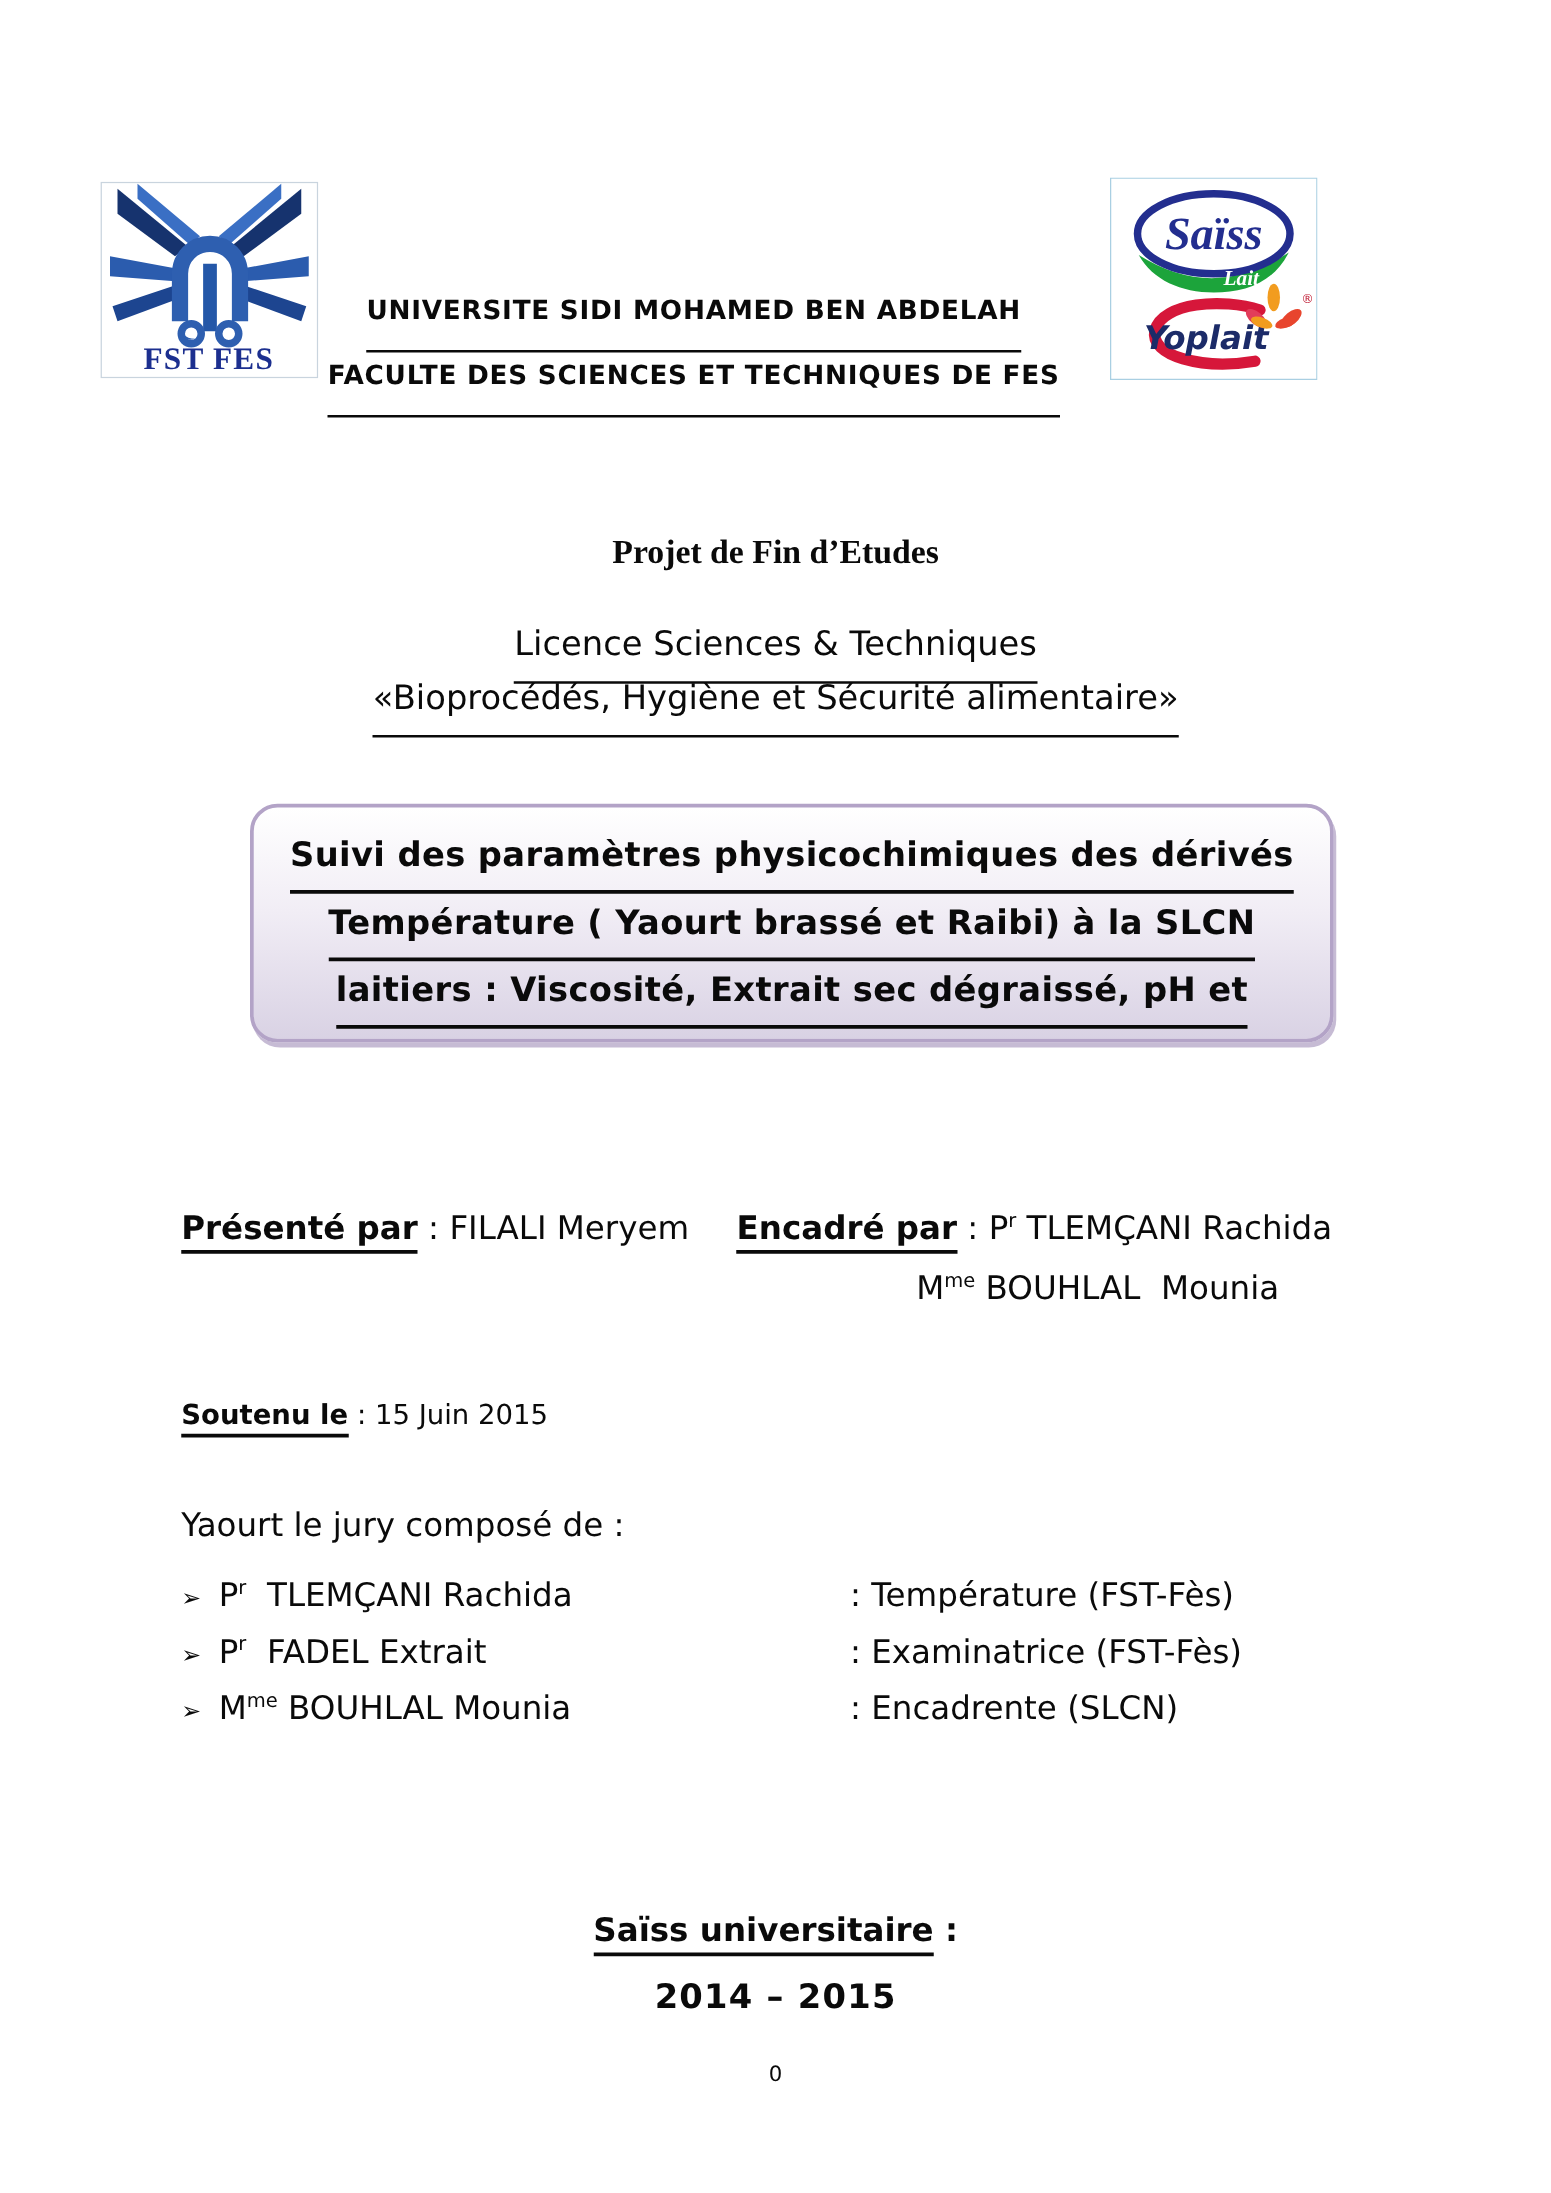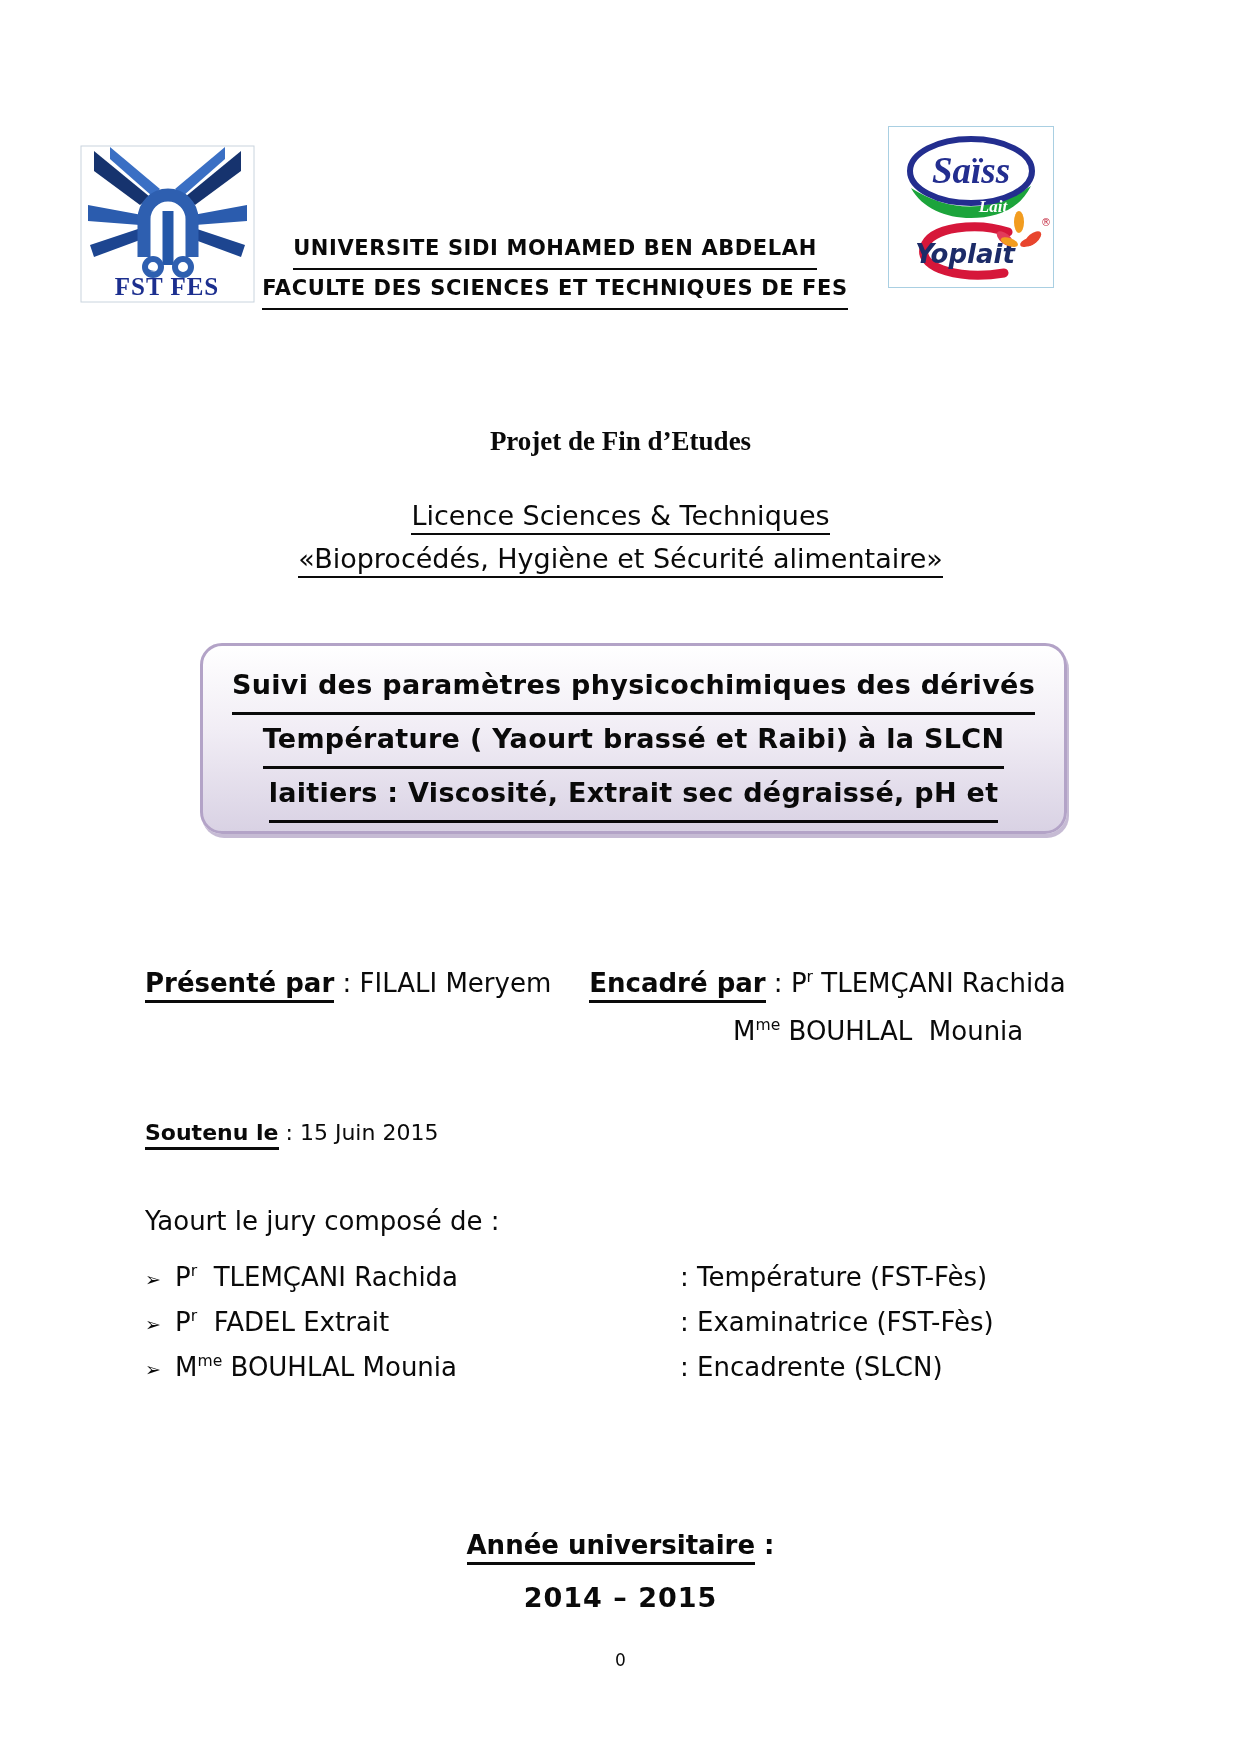--- a/index.html
+++ b/index.html
@@ -3,21 +3,21 @@
 <meta charset="utf-8">
 <style>
   html,body{margin:0;padding:0;background:#ffffff;}
   .page{
     position:relative;width:1241px;height:1754px;background:#ffffff;
     font-family:"DejaVu Sans", sans-serif;color:#0a0a0a;overflow:hidden;
   }
   .abs{position:absolute;}
   .center{text-align:center;width:100%;}
   .bold{font-weight:bold;}
-  .u2{display:inline-block;border-bottom:2px solid #0a0a0a;padding-bottom:2px;}
+  .u2{display:inline-block;border-bottom:2px solid #0a0a0a;padding-bottom:14px;}
   .u3{display:inline-block;border-bottom:3px solid #0a0a0a;padding-bottom:2px;}
   .sep{white-space:pre;}
   sup{font-size:60%;vertical-align:super;line-height:0;}
 
   .uni-header{left:255px;top:230px;width:600px;text-align:center;
     font-size:21px;font-weight:bold;letter-spacing:0.6px;line-height:36px;}
   .serif-title{left:0;top:426px;font-family:"Liberation Serif", serif;
     font-size:27px;font-weight:bold;}
   .degree-line{left:0;top:500px;font-size:27px;}
   .spec-line{left:0;top:543px;font-size:27px;}
@@ -38,21 +38,21 @@
   .jury-intro{left:145px;top:1206px;font-size:26px;}
   .jury-list{left:145px;top:1262px;width:950px;font-size:26px;}
   .jury-row{display:flex;align-items:baseline;height:45px;}
   .jury-bullet{width:30px;font-size:19px;}
   .jury-name{width:505px;white-space:pre;}
   .annee-line{left:0;top:1530px;font-size:26px;font-weight:bold;}
   .year-line{left:0;top:1582px;font-size:27px;font-weight:bold;letter-spacing:1px;}
   .page-number{left:0;top:1650px;font-size:17px;}
 
   .fst-logo{left:80px;top:145px;width:175px;height:158px;}
-  .saiss-box{left:888px;top:126px;width:166px;height:162px;}
+  .saiss-box{left:888px;top:142px;width:166px;height:162px;}
 </style>
 </head>
 <body>
 
 <div class="page">
 
   <div class="abs fst-logo">
     <svg width="175" height="158" viewBox="0 0 175 158">
       <rect x="1" y="1" width="173" height="156" fill="#ffffff" stroke="#c9d4de" stroke-width="1"></rect>
       <g fill="#16336e">
@@ -133,19 +133,19 @@
       <span>: Examinatrice (FST-Fès)</span>
     </div>
     <div class="jury-row">
       <span class="jury-bullet">➢</span>
       <span class="jury-name"><span>M</span><sup>me</sup><span class="sep"> BOUHLAL Mounia</span></span>
       <span>: Encadrente (SLCN)</span>
     </div>
   </div>
 
   <div class="abs center annee-line">
-    <span class="u3">Année universitaire</span><span class="sep"> :</span>
+    <span class="u3">Saïss universitaire</span><span class="sep"> :</span>
   </div>
   <div class="abs center year-line">2014 – 2015</div>
 
   <div class="abs center page-number">0</div>
 
 </div>
 
 </body></html>

